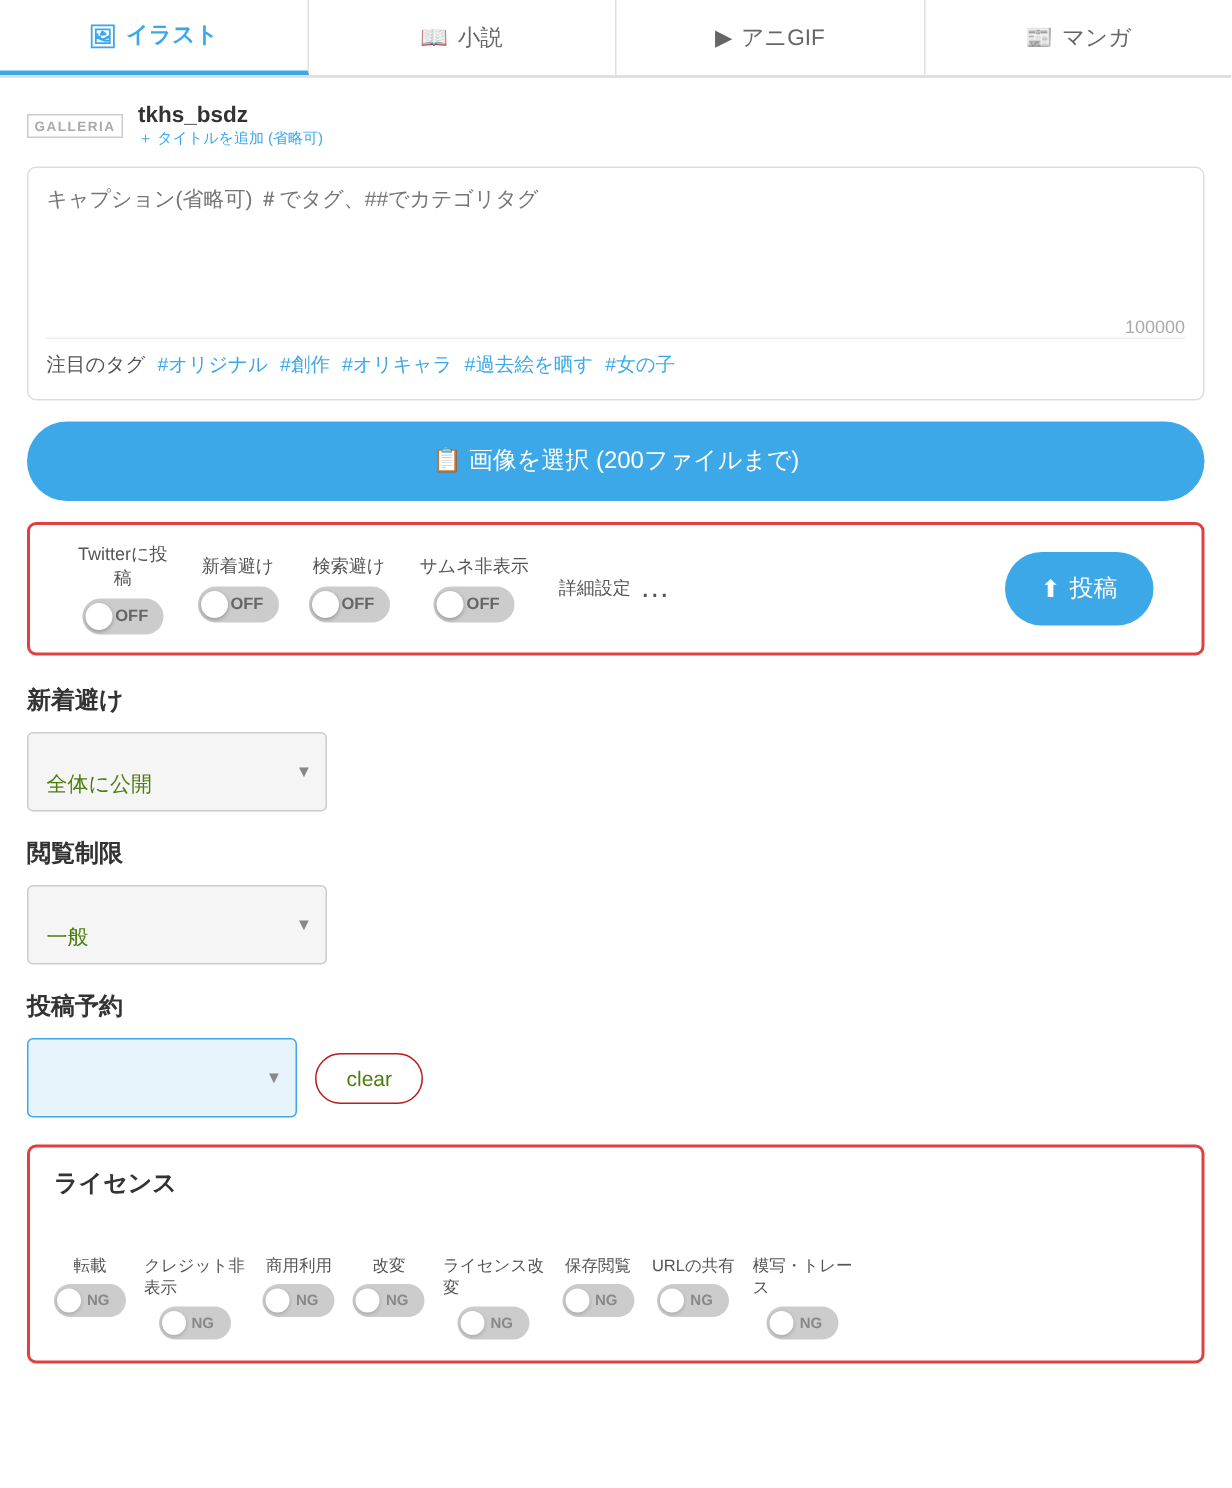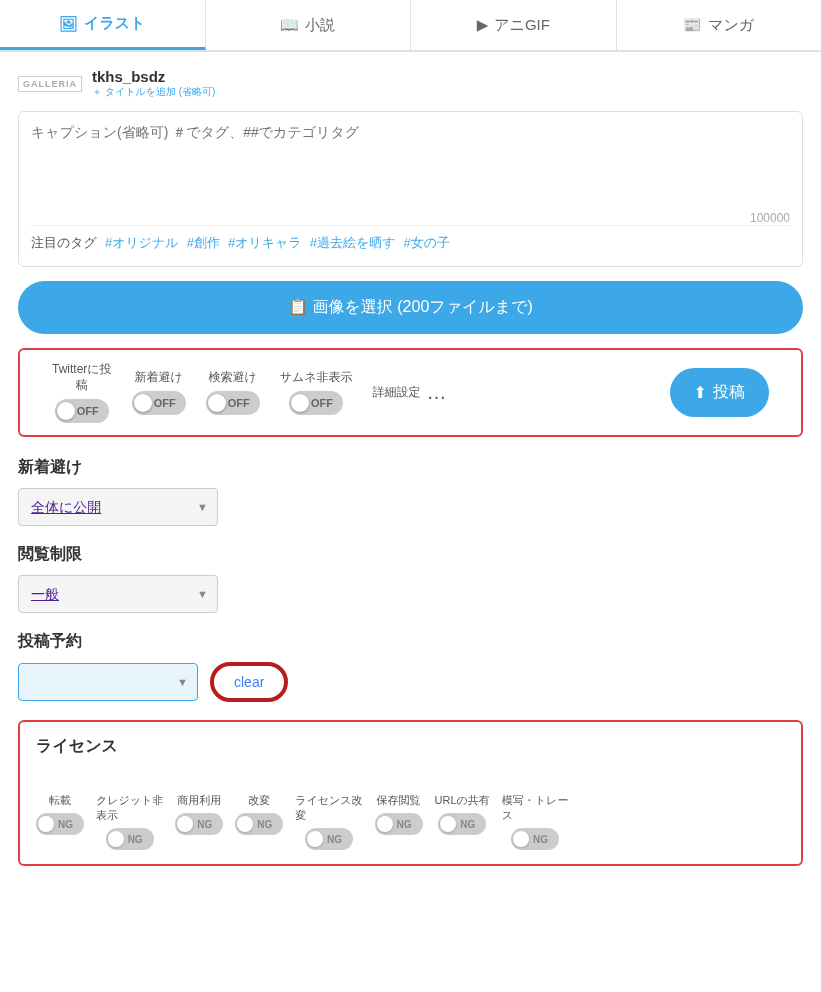--- a/index.html
+++ b/index.html
@@ -234,28 +234,27 @@
       margin-bottom: 10px;
     }
     .select-wrapper {
       position: relative;
       display: inline-block;
     }
     .select-wrapper select {
       appearance: none;
       border: 1px solid #ccc;
       border-radius: 4px;
-      padding: 10px 36px 10px 12px;
+      padding: 25px 36px 10px 12px;
       font-size: 14px;
-      color: #4c1d95;
+      color: #4d7c0f;
       background: #f5f5f5;
       cursor: pointer;
       min-width: 200px;
       outline: none;
-      text-decoration: underline;
     }
     .select-wrapper::after {
       content: '▼';
       position: absolute;
       right: 10px;
       top: 50%;
       transform: translateY(-50%);
       color: #888;
       font-size: 11px;
       pointer-events: none;
@@ -266,22 +265,22 @@
       display: flex;
       align-items: center;
       gap: 12px;
     }
     .schedule-select {
       background: #e8f4fc;
       border: 1px solid #3ca8e8;
     }
     .clear-btn {
       background: #fff;
-      border: 4px solid #b91c1c;
-      color: #3b82f6;
+      border: 1px solid #b91c1c;
+      color: #4d7c0f;
       border-radius: 20px;
       padding: 8px 20px;
       font-size: 14px;
       cursor: pointer;
     }
 
     
     .license-section {
       border: 2px solid #e04040;
       border-radius: 6px;

